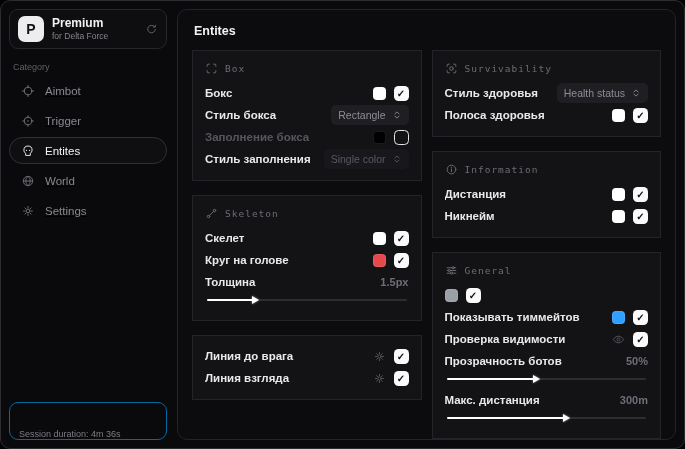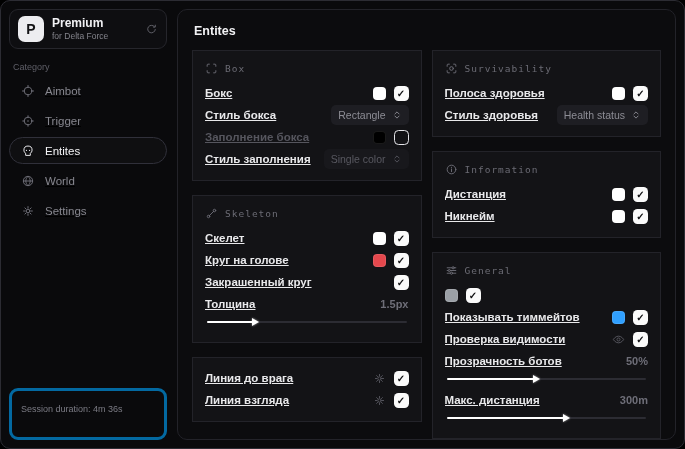--- a/index.html
+++ b/index.html
@@ -18,40 +18,40 @@
   .brand-name { font-size:12px; font-weight:700; color:#f1f1f4; }
   .brand-sub { font-size:8.5px; color:#84848c; }
   .refresh-btn { margin-left:auto; color:#62626a; display:flex; cursor:pointer; }
   .cat-label { font-size:9px; color:#5f5f68; margin:13px 4px 5px; }
   .nav { display:flex; flex-direction:column; gap:3px;text-decoration:underline; }
   .nav-item { height:27px; display:flex; align-items:center; gap:10px; padding:0 11px;
     color:#87878f; font-size:11.5px; border:1px solid transparent; border-radius:999px; cursor:pointer; }
   .nav-item[data-active="true"] { color:#f3f3f5; border-color:#30303a; background:rgba(255,255,255,0.025); }
   .nav-item .icn { display:flex; color:#6e6e77; }
   .nav-item[data-active="true"] .icn { color:#e9e9ec; }
-  .session-box { margin-top:auto; border:3px solid #0369a1; border-radius:9px; height:38px;
-    display:flex; align-items:flex-end; padding:23px 9px; }
+  .session-box { margin-top:auto; border:1px solid #0369a1; border-radius:9px; height:38px;
+    display:flex; align-items:flex-end; padding:0 9px; }
   .session-text { font-size:9px; color:#7c7c85; }
 
   
   .main { flex:1; margin:8px 8px 8px 2px; border:1px solid #232329; border-radius:10px;
     background:#0c0c0e; padding:11px 14px; display:flex; flex-direction:column; }
   .page-title { font-size:12.5px; font-weight:700; color:#f2f2f4; margin:3px 2px 12px; }
   .columns { display:flex; gap:10px; align-items:flex-start; }
   .col { flex:1; display:flex; flex-direction:column; gap:14px; min-width:0; }
 
   .card { border:1px solid #232329; border-radius:0; background:#131316; padding:9px 12px 10px; }
   .card-header { display:flex; align-items:center; gap:7px; color:#6b6b74;
     font-family:"DejaVu Sans Mono", monospace; font-size:9.5px; letter-spacing:1px;
     margin:2px 0 7px; }
   .card-header .icn { display:flex; color:#6b6b74; }
 
   .row { display:flex; align-items:center; height:22px; }
   .row-label { font-size:11.5px; font-weight:600; color:#e9e9eb; flex:1; white-space:nowrap;
-    overflow:hidden; text-overflow:ellipsis;text-decoration:underline; }
+    overflow:hidden; text-overflow:ellipsis; }
   .row[data-dimmed="true"] .row-label { color:#56565e; }
   .controls { display:flex; align-items:center; gap:8px; flex:none; }
 
   .swatch { width:13px; height:13px; border-radius:4px; box-shadow:inset 0 0 0 1px rgba(255,255,255,0.10); cursor:pointer; }
   .checkbox { width:15px; height:15px; border-radius:4.5px; display:flex; align-items:center;
     justify-content:center; font-size:10px; font-weight:700; color:#0c0c0e; cursor:pointer; }
   .checkbox[data-checked="true"] { background:#fafafa; }
   .checkbox[data-checked="true"]::after { content:"✓"; }
   .checkbox[data-checked="false"] { border:1.5px solid #e4e4e8; background:transparent; }
 
@@ -228,26 +228,20 @@
             </span>
           </div>
           <div class="row">
             <span class="row-label">Круг на голове</span>
             <span class="controls">
               <span class="swatch" style="background: rgb(229, 72, 77);"></span>
               <span class="checkbox" data-checked="true"></span>
             </span>
           </div>
           <div class="row">
-            <span class="row-label">Закрашенный круг</span>
-            <span class="controls">
-              <span class="checkbox" data-checked="true"></span>
-            </span>
-          </div>
-          <div class="row">
             <span class="row-label">Толщина</span>
             <span class="value">1.5px</span>
           </div>
           <div class="slider" style="--pos: 23%;">
             <span class="slider-fill"></span>
             <span class="slider-thumb"></span>
           </div>
         </div>
 
         <div class="card">
@@ -282,41 +276,41 @@
 
         <div class="card">
           <div class="card-header">
             <span class="icn">
               <svg width="13" height="13" viewBox="0 0 24 24" fill="none" stroke="currentColor" stroke-width="1.8" stroke-linecap="round">
                   <path d="M4 8V5.5A1.5 1.5 0 0 1 5.5 4H8M16 4h2.5A1.5 1.5 0 0 1 20 5.5V8M20 16v2.5a1.5 1.5 0 0 1-1.5 1.5H16M8 20H5.5A1.5 1.5 0 0 1 4 18.5V16"></path>
                   <circle cx="12" cy="12" r="3.4"></circle>
                 </svg>
             </span>
             <span>Survivability</span>
-          </div>
-          <div class="row">
-            <span class="row-label">Полоса здоровья</span>
-            <span class="controls">
-              <span class="swatch" style="background: rgb(255, 255, 255);"></span>
-              <span class="checkbox" data-checked="true"></span>
-            </span>
           </div>
           <div class="row">
             <span class="row-label">Стиль здоровья</span>
             <span class="controls">
               <span class="select">
                 <span>Health status</span>
                 <span class="icn">
                   <svg width="10" height="10" viewBox="0 0 24 24" fill="none" stroke="currentColor" stroke-width="2.2" stroke-linecap="round" stroke-linejoin="round">
                       <path d="M7 9.5 12 4.5l5 5M7 14.5l5 5 5-5"></path>
                     </svg>
                 </span>
               </span>
             </span>
           </div>
+          <div class="row">
+            <span class="row-label">Полоса здоровья</span>
+            <span class="controls">
+              <span class="swatch" style="background: rgb(255, 255, 255);"></span>
+              <span class="checkbox" data-checked="true"></span>
+            </span>
+          </div>
         </div>
 
         <div class="card">
           <div class="card-header">
             <span class="icn">
               <svg width="13" height="13" viewBox="0 0 24 24" fill="none" stroke="currentColor" stroke-width="1.8" stroke-linecap="round">
                   <circle cx="12" cy="12" r="8"></circle>
                   <path d="M12 11v5"></path>
                   <circle cx="12" cy="8" r="1.1" fill="currentColor" stroke="none"></circle>
                 </svg>

